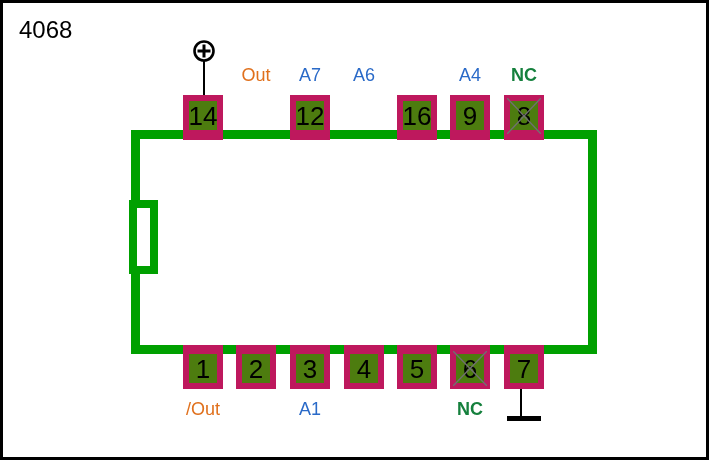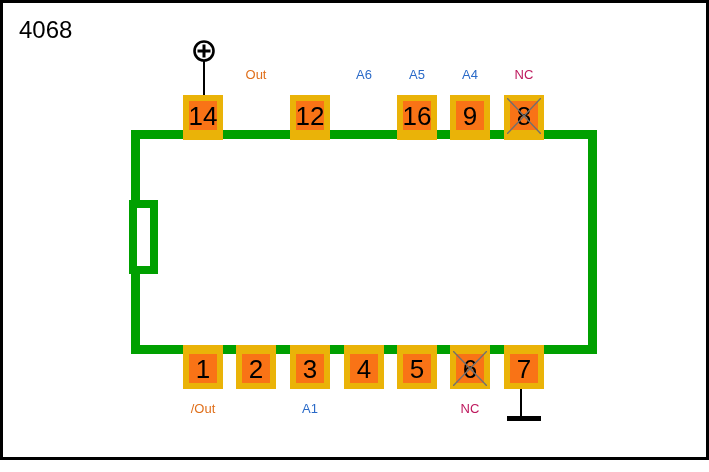--- a/index.html
+++ b/index.html
@@ -41,22 +41,22 @@
     width: 29px; height: 74px;
     box-sizing: border-box;
     border: 8px solid #00A000;
     background: #ffffff;
     z-index: 2;
   }
   .pin {
     position: absolute;
     width: 40px;
     box-sizing: border-box;
-    background: #f97316;
-    border: 6px solid #eab308;
+    background: #4d7c0f;
+    border: 6px solid #be185d;
     z-index: 3;
     display: flex;
     align-items: center;
     justify-content: center;
   }
   .pin.top { top: 95px; height: 45px; border-bottom-width: 10px; }
   .pin.bottom { top: 345px; height: 44px; border-top-width: 9px; }
   .pin .num {
     font-size: 26px;
     color: #000000;
@@ -69,28 +69,28 @@
     width: 34px; height: 35px;
     z-index: 4;
   }
   .pin.top .xmark { height: 36px; }
   .label {
     position: absolute;
     width: 80px;
     height: 26px;
     line-height: 26px;
     text-align: center;
-    font-size: 13px;
+    font-size: 18px;
     white-space: nowrap;
   }
   .label.toprow { top: 62px; }
   .label.bottomrow { top: 396px; }
   .c-orange { color: #E0701C; }
   .c-blue   { color: #2A6AC8; }
-  .c-black  { color: #be185d; }
+  .c-black  { color: #15803d; font-weight: bold; }
   .power-icon {
     position: absolute;
     left: 192px; top: 39px;
     width: 24px; height: 24px;
   }
   .power-wire {
     position: absolute;
     left: 203px; top: 61px;
     width: 2px; height: 34px;
     background: #000000;
@@ -140,22 +140,22 @@
   </div>
   <div class="pin top" style="left:504px">
     <span class="num">8</span>
     <svg class="xmark" viewBox="0 0 34 36" preserveAspectRatio="none">
       <line x1="0" y1="0" x2="34" y2="36" stroke="#707070" stroke-width="1.4"></line>
       <line x1="34" y1="0" x2="0" y2="36" stroke="#707070" stroke-width="1.4"></line>
     </svg>
   </div>
 
   <div class="label toprow c-orange" style="left:216px">Out</div>
+  <div class="label toprow c-blue" style="left:270px">A7</div>
   <div class="label toprow c-blue" style="left:324px">A6</div>
-  <div class="label toprow c-blue" style="left:377px">A5</div>
   <div class="label toprow c-blue" style="left:430px">A4</div>
   <div class="label toprow c-black" style="left:484px">NC</div>
 
   <div class="pin bottom" style="left:183px">
     <span class="num">1</span>
   </div>
   <div class="pin bottom" style="left:236px">
     <span class="num">2</span>
   </div>
   <div class="pin bottom" style="left:290px">

